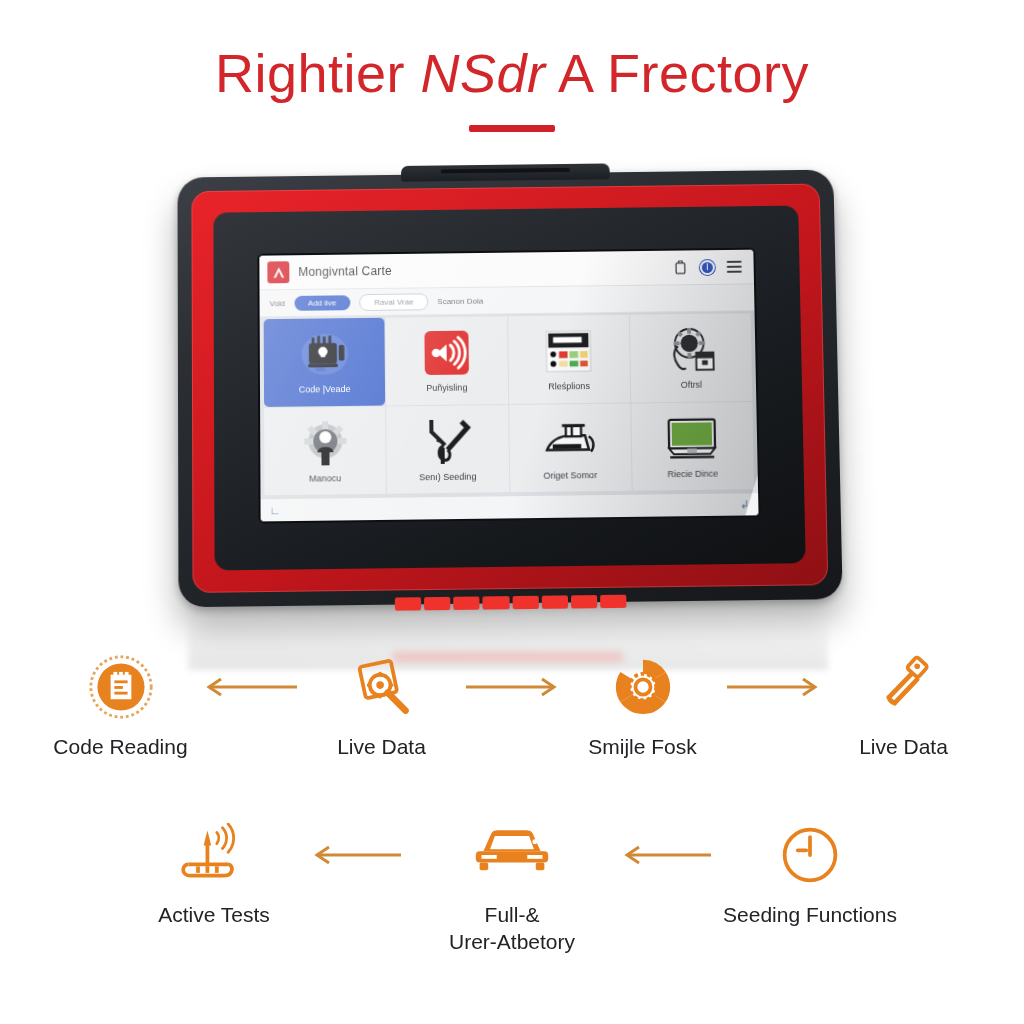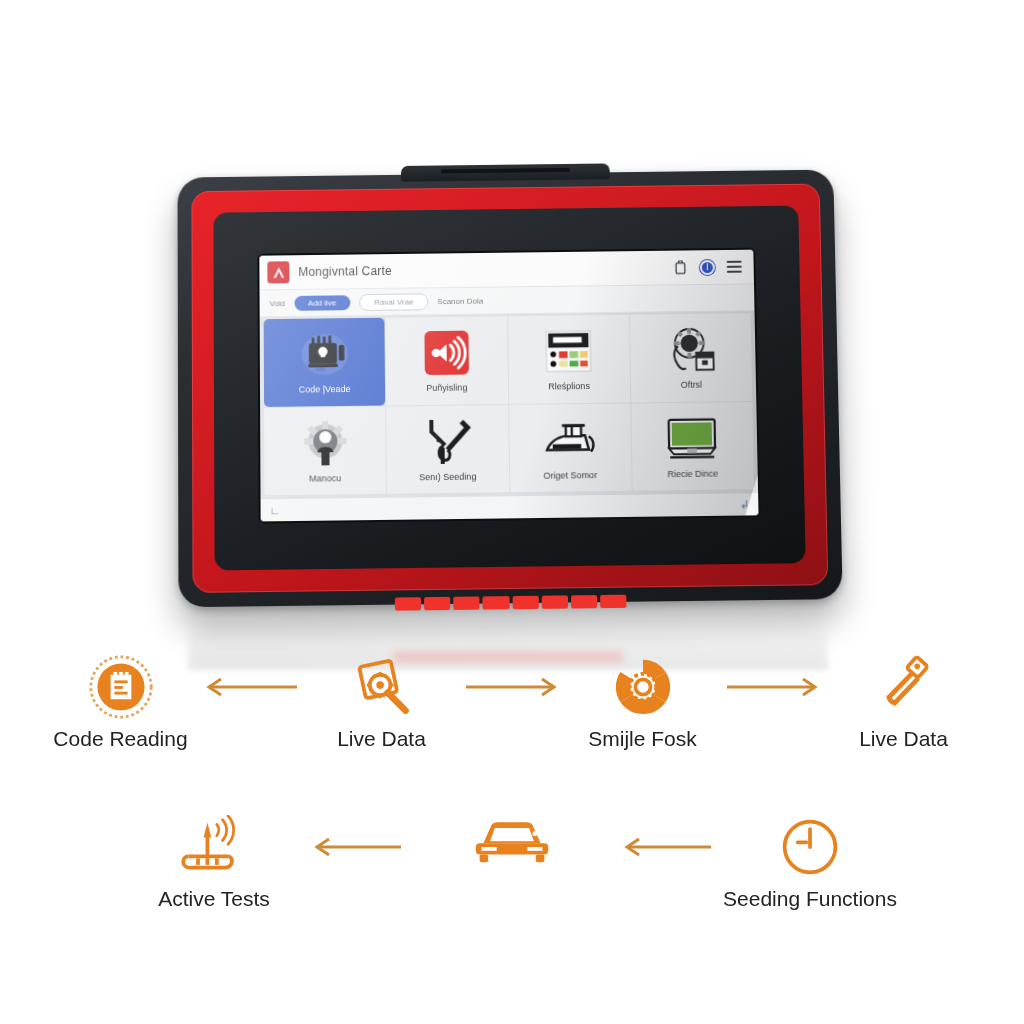--- a/index.html
+++ b/index.html
@@ -148,32 +148,36 @@
   
   .flow{position:absolute;left:0;top:648px;width:1024px;}
   .flow-row{display:flex;align-items:flex-start;justify-content:center;}
   .flow-row.r1{padding:0 40px;}
   .flow-row.r2{margin-top:56px;padding:0 48px;}
   .node{width:186px;display:flex;flex-direction:column;align-items:center;}
   .node.wide{width:210px;}
   .node-ic{height:78px;display:flex;align-items:center;justify-content:center;}
   .node-ic svg{display:block;}
   .node-label{
-    margin-top:0;font-size:21px;color:#222326;text-align:center;line-height:1.25;
+    margin-top:8px;font-size:21px;color:#222326;text-align:center;line-height:1.25;
     font-family:"Liberation Sans", sans-serif;
   }
   .arrow{width:112px;height:78px;display:flex;align-items:center;justify-content:center;}
   .arrow.sm{width:100px;}
   .arrow svg{display:block;}
 </style>
 </head>
 <body>
 
 <div class="page">
 
+  <div class="title-wrap">
+    <div class="title"><span>Rightier </span><span class="ital">NSdr</span><span> A Frectory</span></div>
+    <div class="title-rule"></div>
+  </div>
 
   <div class="device-stage">
     <div class="device">
       <div class="device-top-nub"></div>
       <div class="red-trim">
         <div class="inner-bezel">
 
           <div class="screen">
 
             <div class="app-header">
@@ -497,20 +501,24 @@
             <path d="M24 10 L60 10 L65 24 L19 24 Z" fill="#ffffff"></path>
             <rect x="4" y="26" width="76" height="12" rx="4" fill="#e8821e"></rect>
             <rect x="8" y="38" width="9" height="8" rx="2" fill="#e8821e"></rect>
             <rect x="67" y="38" width="9" height="8" rx="2" fill="#e8821e"></rect>
             <circle cx="66" cy="16" r="2.6" fill="#ffffff"></circle>
             <circle cx="73" cy="19" r="2.6" fill="#ffffff"></circle>
             <rect x="10" y="30" width="16" height="4" fill="#ffffff"></rect>
             <rect x="58" y="30" width="16" height="4" fill="#ffffff"></rect>
           </svg>
         </div>
+        <div class="node-label">
+          <span>Full-&amp;</span><br>
+          <span>Urer-Atbetory</span>
+        </div>
       </div>
 
       <div class="arrow sm">
         <svg width="96" height="22" viewBox="0 0 96 22">
           <line x1="92" y1="11" x2="10" y2="11" stroke="#d08a35" stroke-width="3"></line>
           <polyline points="20,3 8,11 20,19" fill="none" stroke="#d08a35" stroke-width="3"></polyline>
         </svg>
       </div>
 
       <div class="node">

